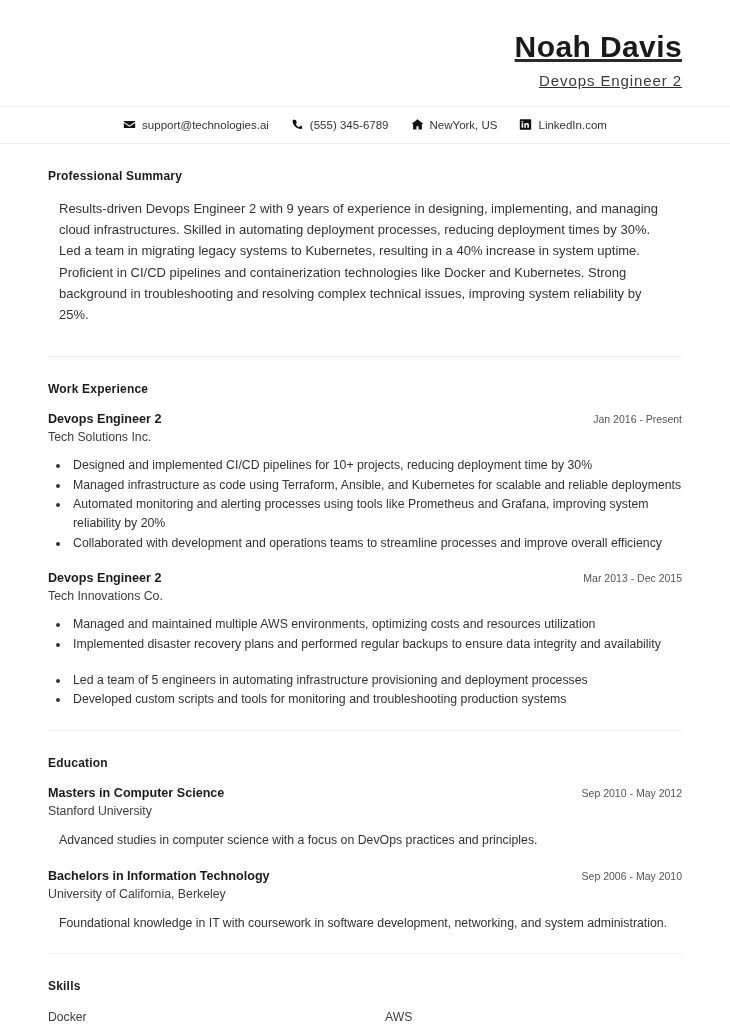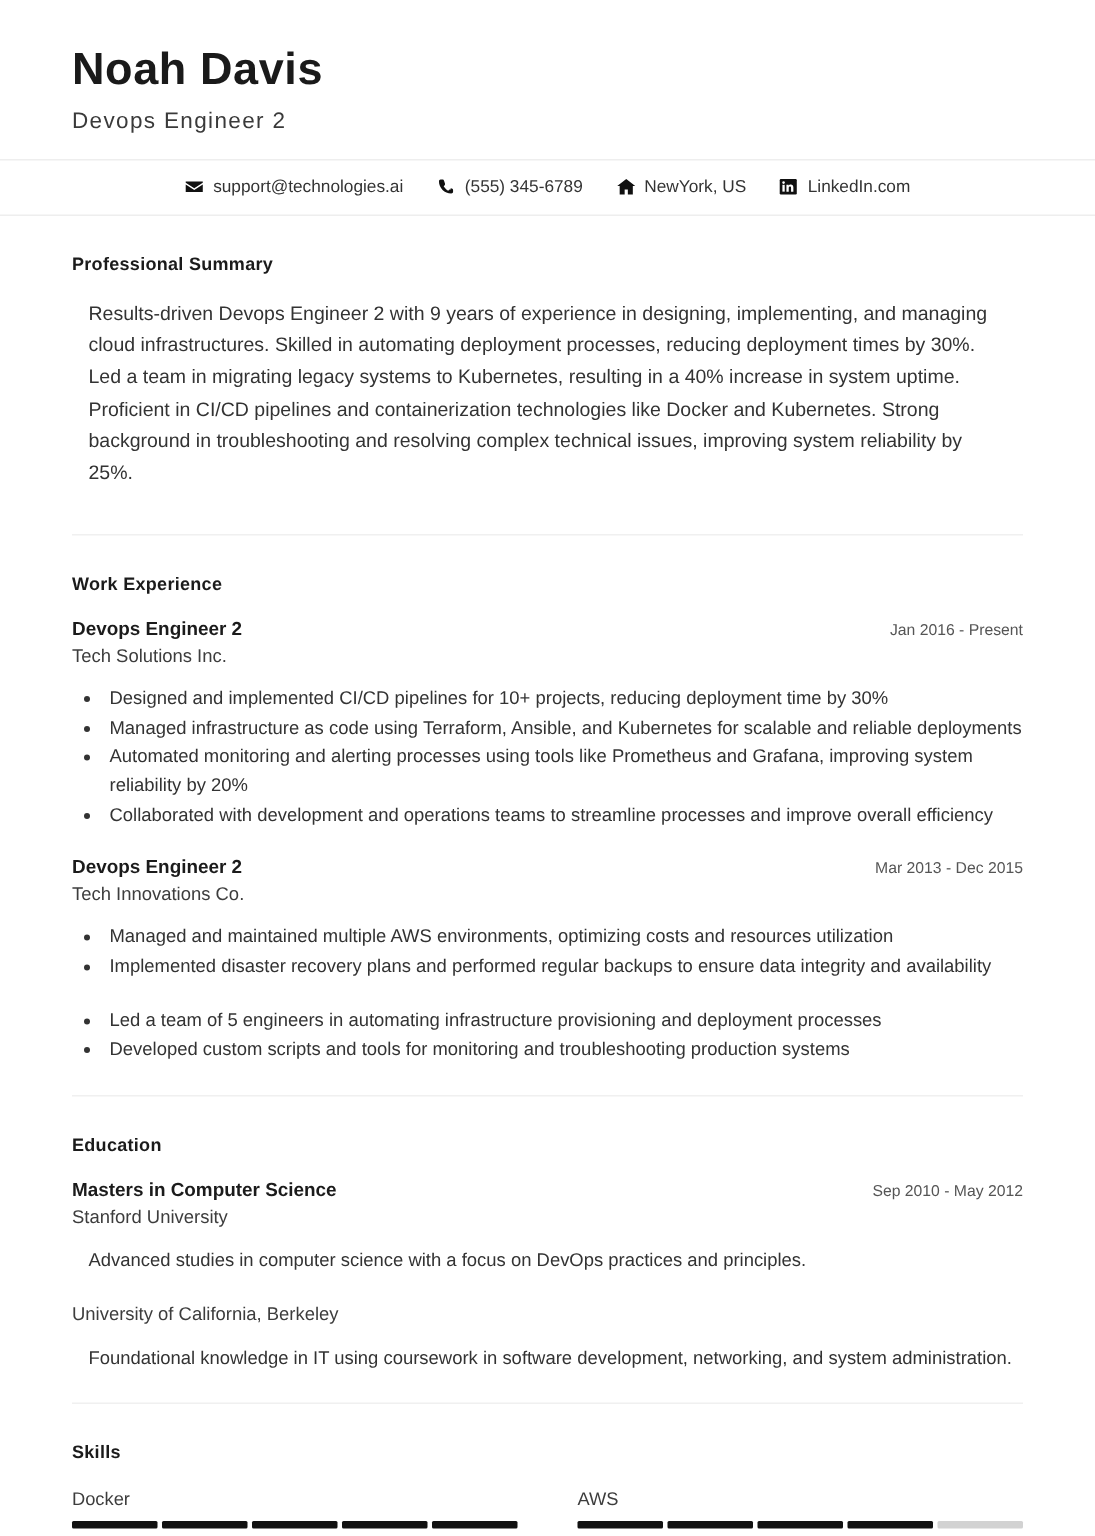--- a/index.html
+++ b/index.html
@@ -17,21 +17,22 @@
   }
 
   .page {
     width: 730px;
     box-sizing: border-box;
   }
 
   
   .header {
     padding: 30px 48px 16px 48px;
-    text-align: left;
+    text-align: right;
+    text-decoration: underline;
   }
   .name {
     font-size: 30px;
     font-weight: bold;
     letter-spacing: 0.4px;
     color: #1a1a1a;
     margin: 0 0 6px 0;
     line-height: 1.15;
   }
   .job-title {
@@ -280,22 +281,26 @@
       <div class="entry">
         <div class="entry-head">
           <div class="entry-role">Masters in Computer Science</div>
           <div class="entry-date">Sep 2010 - May 2012</div>
         </div>
         <div class="entry-org">Stanford University</div>
         <div class="entry-desc">Advanced studies in computer science with a focus on DevOps practices and principles.</div>
       </div>
 
       <div class="entry">
+        <div class="entry-head">
+          <div class="entry-role">Bachelors in Information Technology</div>
+          <div class="entry-date">Sep 2006 - May 2010</div>
+        </div>
         <div class="entry-org">University of California, Berkeley</div>
-        <div class="entry-desc">Foundational knowledge in IT using coursework in software development, networking, and system administration.</div>
+        <div class="entry-desc">Foundational knowledge in IT with coursework in software development, networking, and system administration.</div>
       </div>
     </div>
 
     <div class="section no-rule">
       <h2 class="section-title">Skills</h2>
       <div class="skills-grid">
           <div class="skill">
             <div class="skill-name">Docker</div>
             <div class="skill-bar">
               <span class="skill-seg on"></span>

